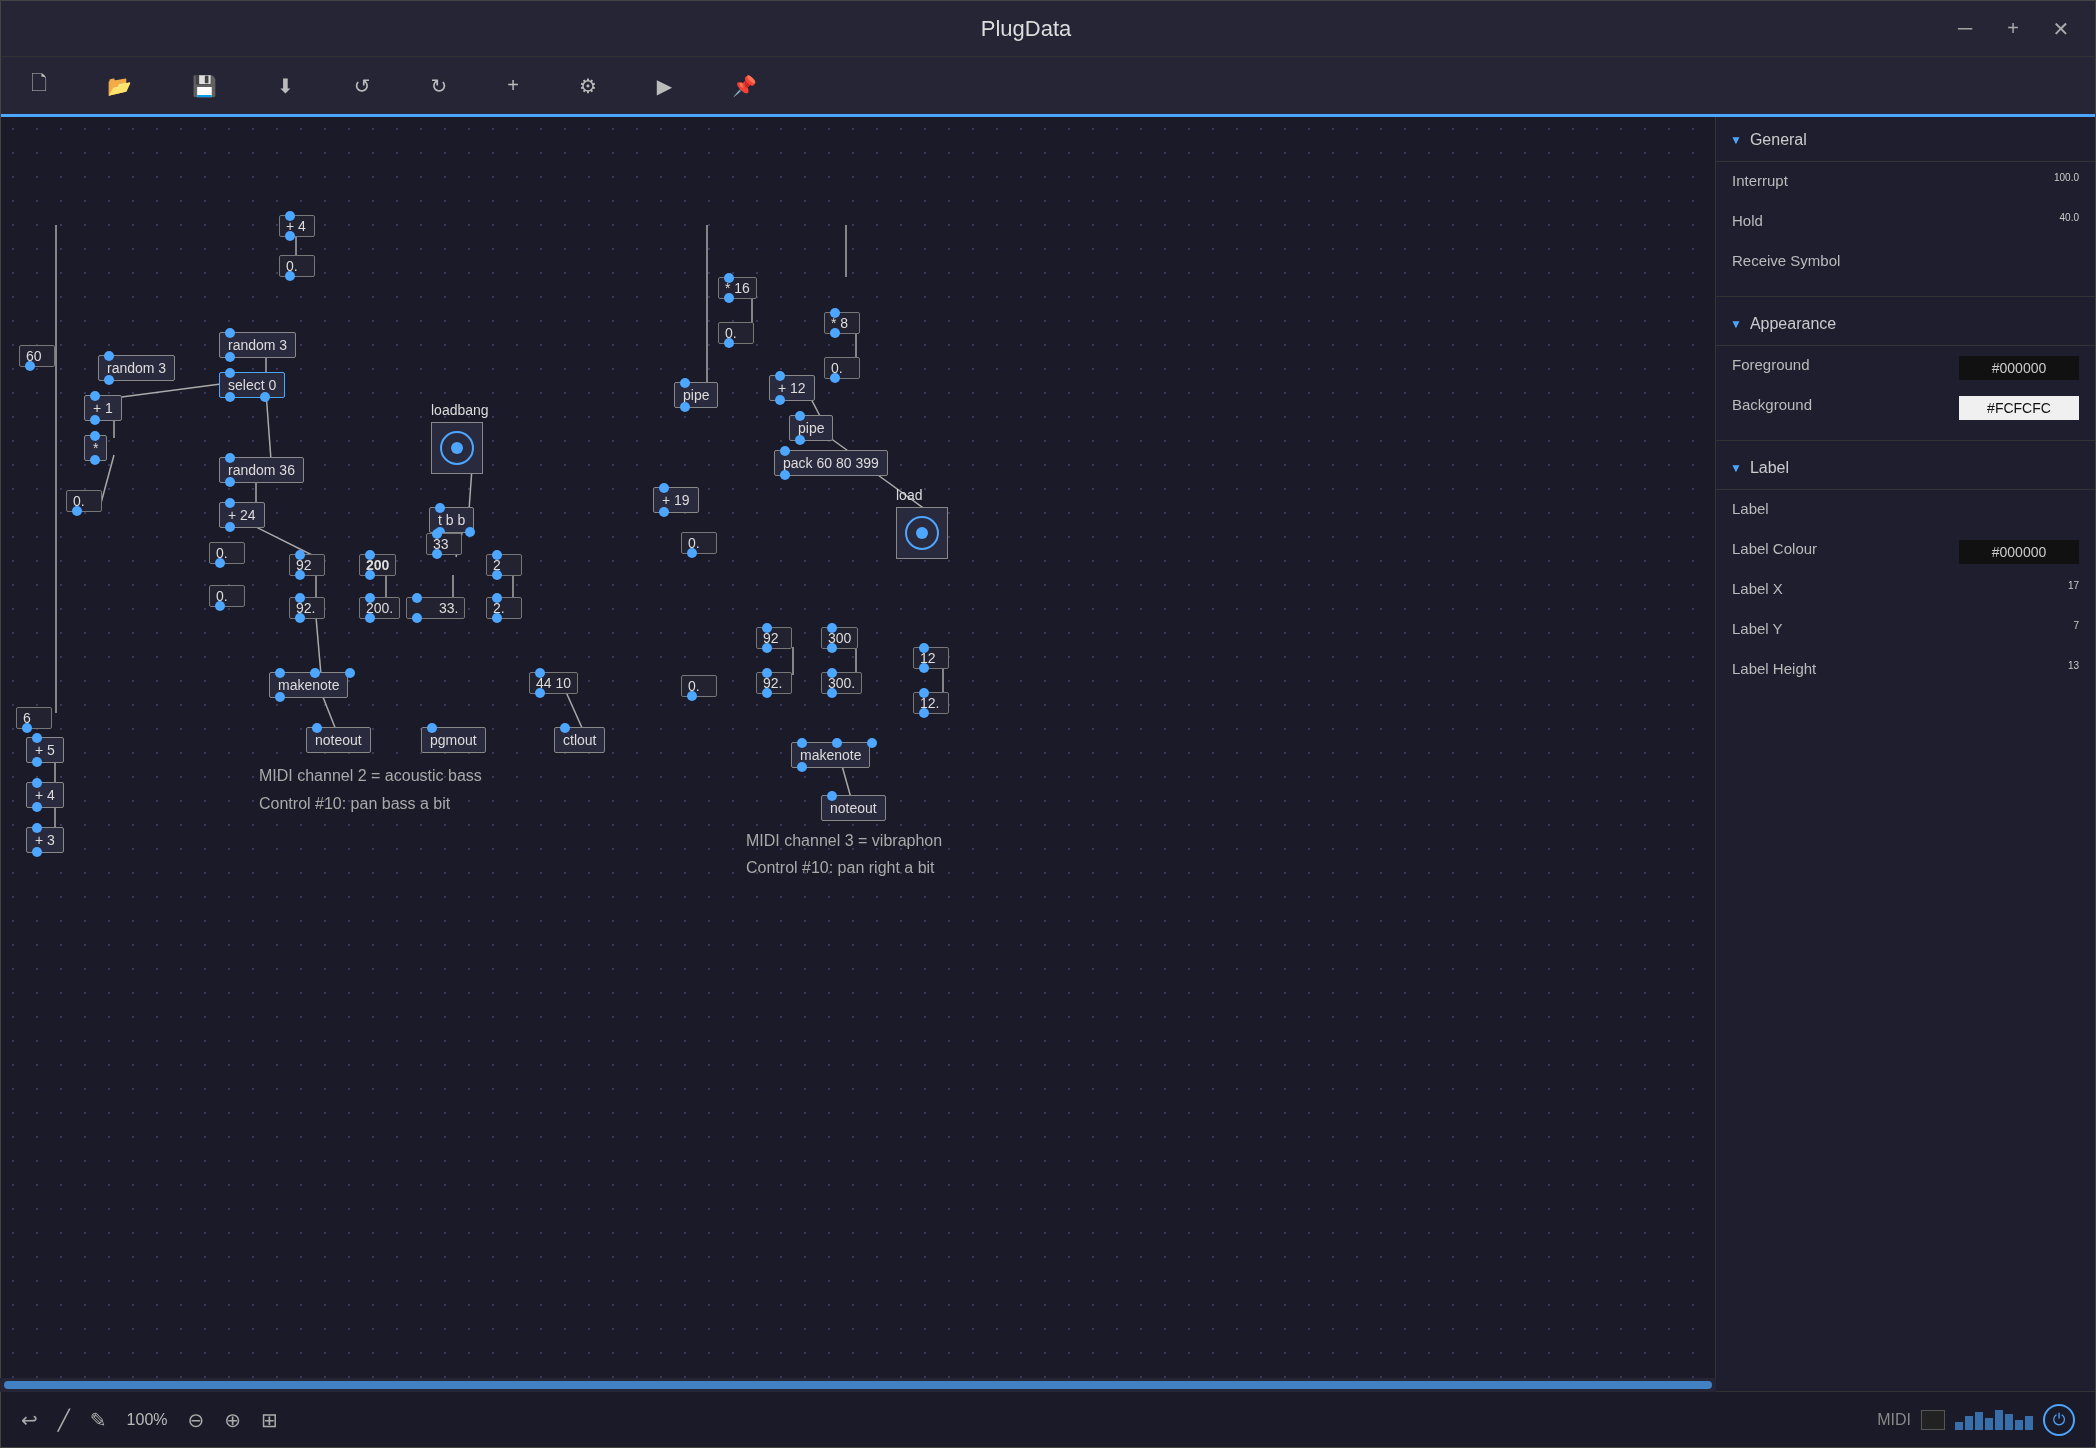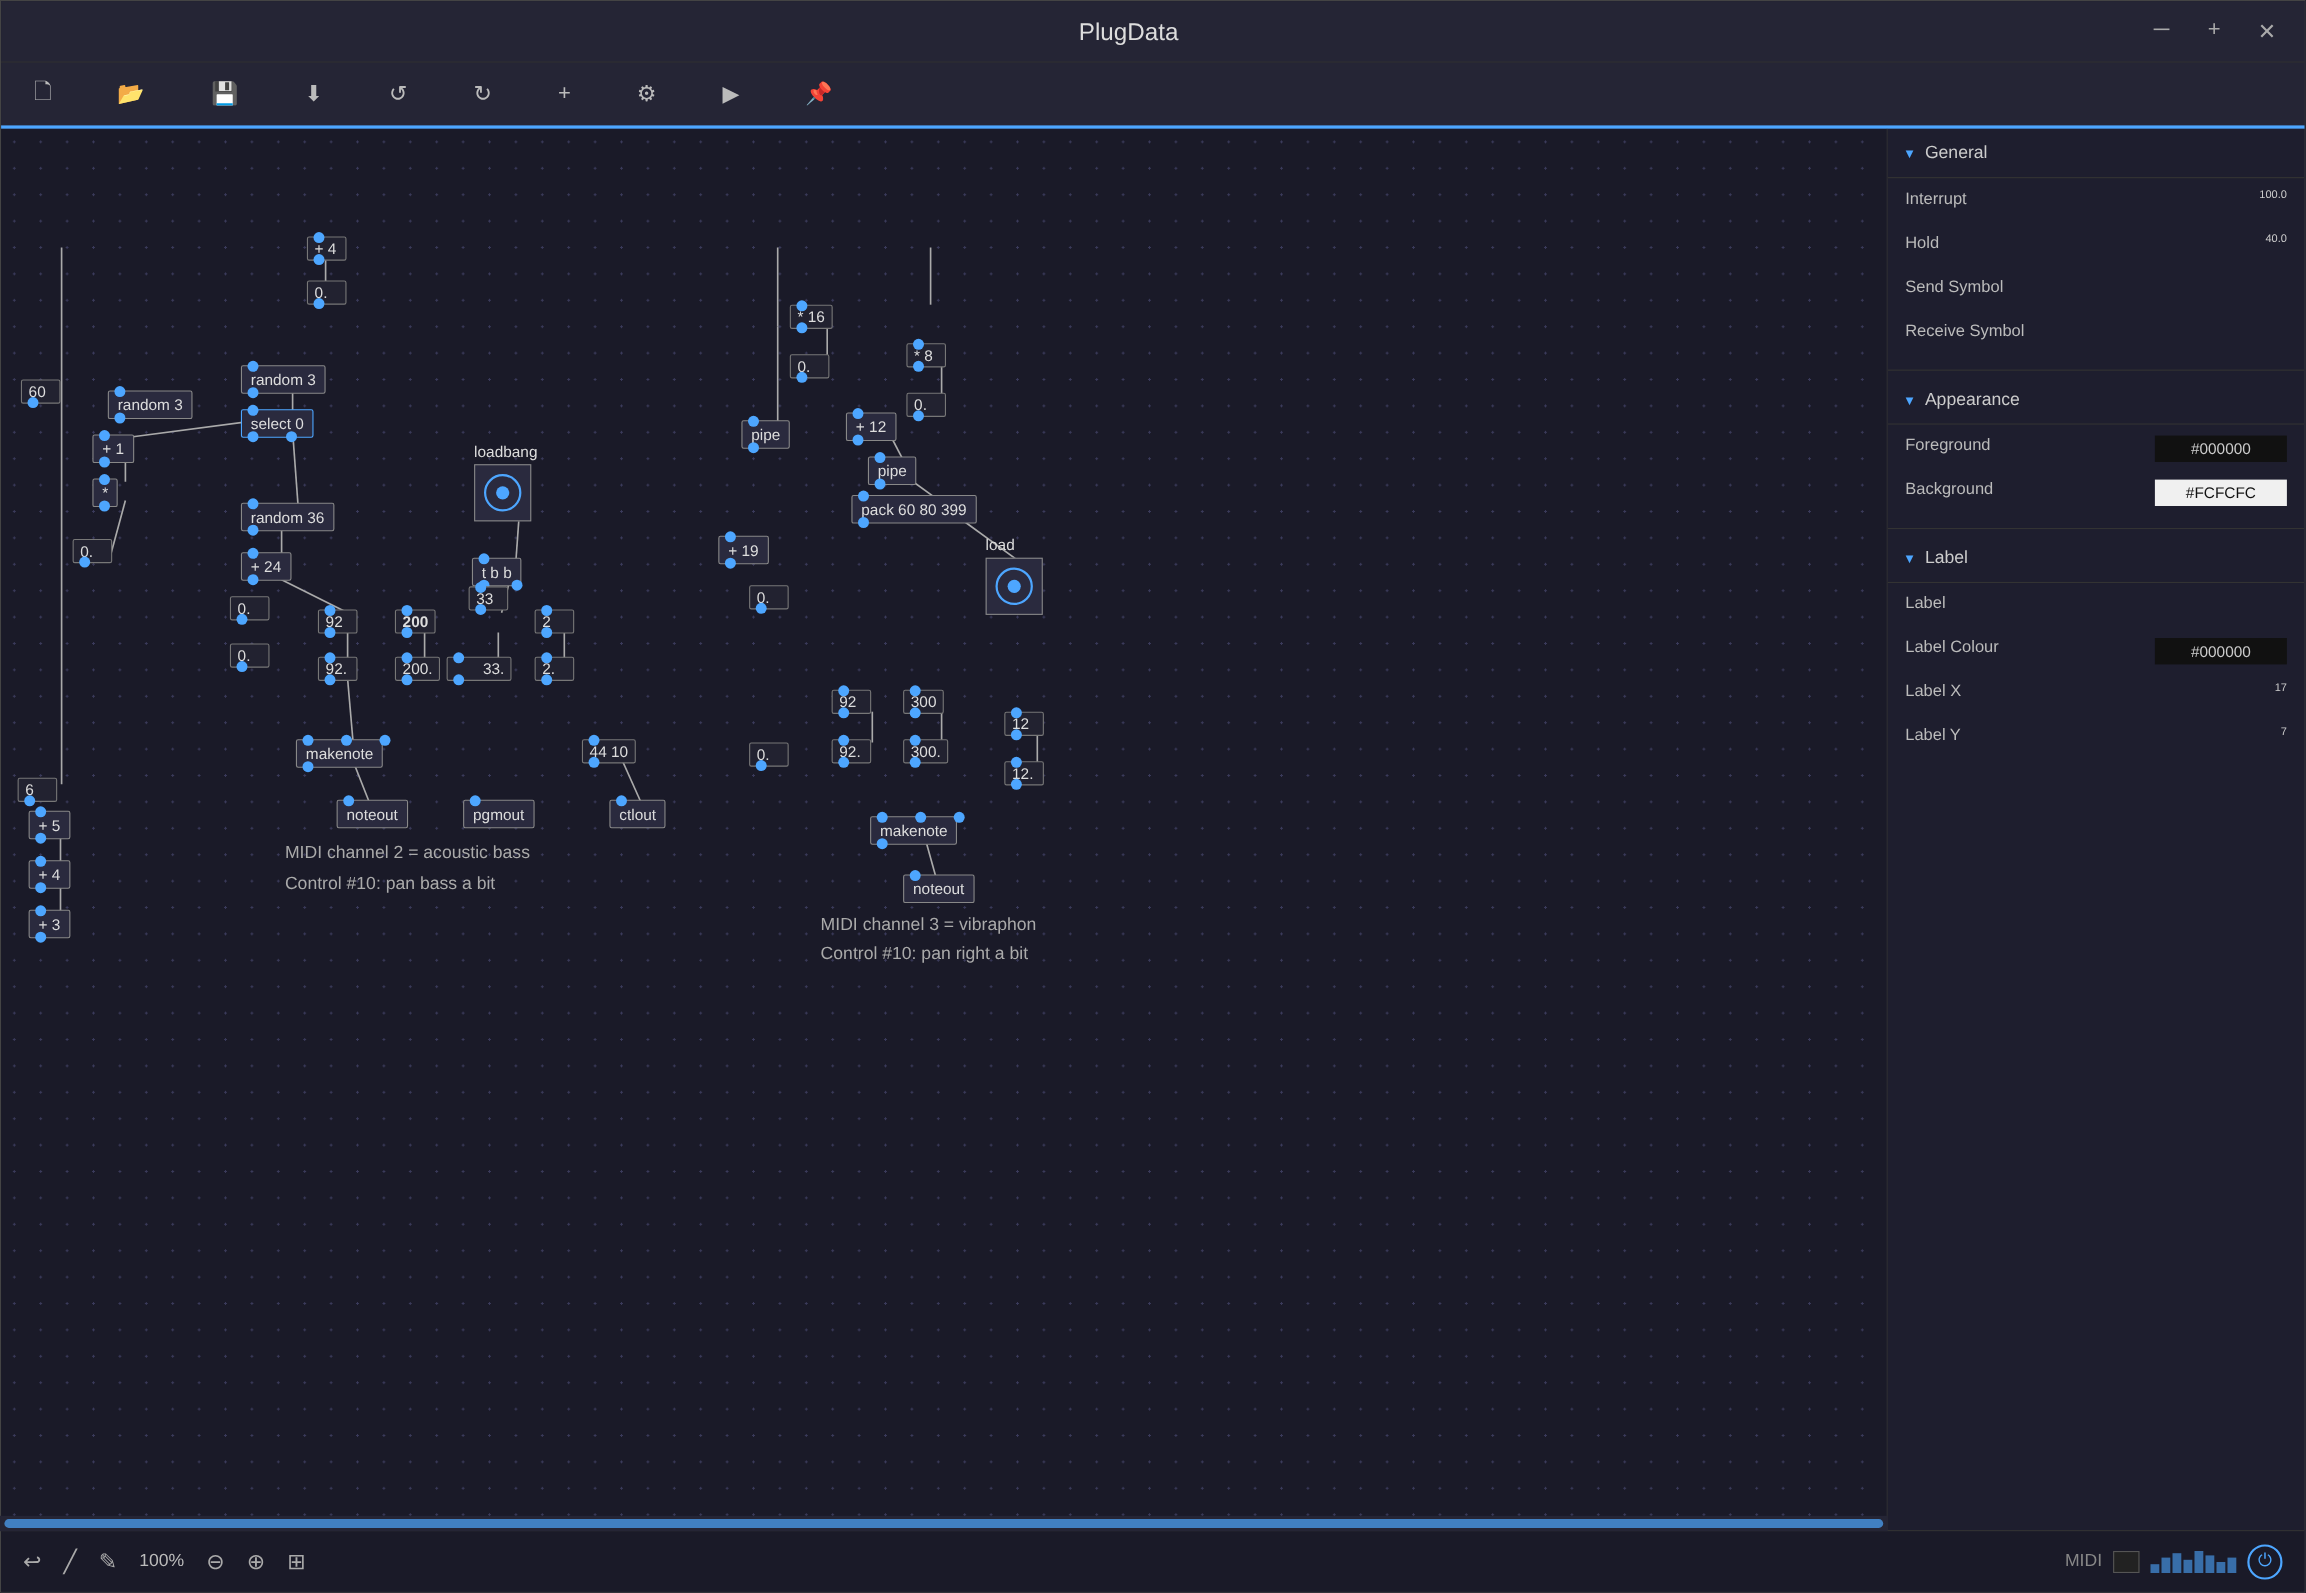--- a/index.html
+++ b/index.html
@@ -611,24 +611,20 @@
         <div class="panel-divider"></div>
         <div class="panel-row">
           <span class="panel-label">Interrupt</span>
           <span class="panel-value">100.0</span>
         </div>
         <div class="panel-row">
           <span class="panel-label">Hold</span>
           <span class="panel-value">40.0</span>
         </div>
         <div class="panel-row">
-          <span class="panel-label">Send Symbol</span>
-          <span class="panel-value"></span>
-        </div>
-        <div class="panel-row">
           <span class="panel-label">Receive Symbol</span>
           <span class="panel-value"></span>
         </div>
       </div>
 
       <div class="panel-divider"></div>
 
       <div class="panel-section">
         <div class="panel-section-header">
           <span class="panel-triangle">▼</span>
@@ -661,20 +657,24 @@
           <span class="panel-label">Label Colour</span>
           <span class="panel-value-dark">#000000</span>
         </div>
         <div class="panel-row">
           <span class="panel-label">Label X</span>
           <span class="panel-value">17</span>
         </div>
         <div class="panel-row">
           <span class="panel-label">Label Y</span>
           <span class="panel-value">7</span>
+        </div>
+        <div class="panel-row">
+          <span class="panel-label">Label Height</span>
+          <span class="panel-value">13</span>
         </div>
       </div>
     </div>
   </div>
 
   <div class="scrollbar-h">
     <div class="scrollbar-thumb"></div>
   </div>
 
   <div class="status-bar">

